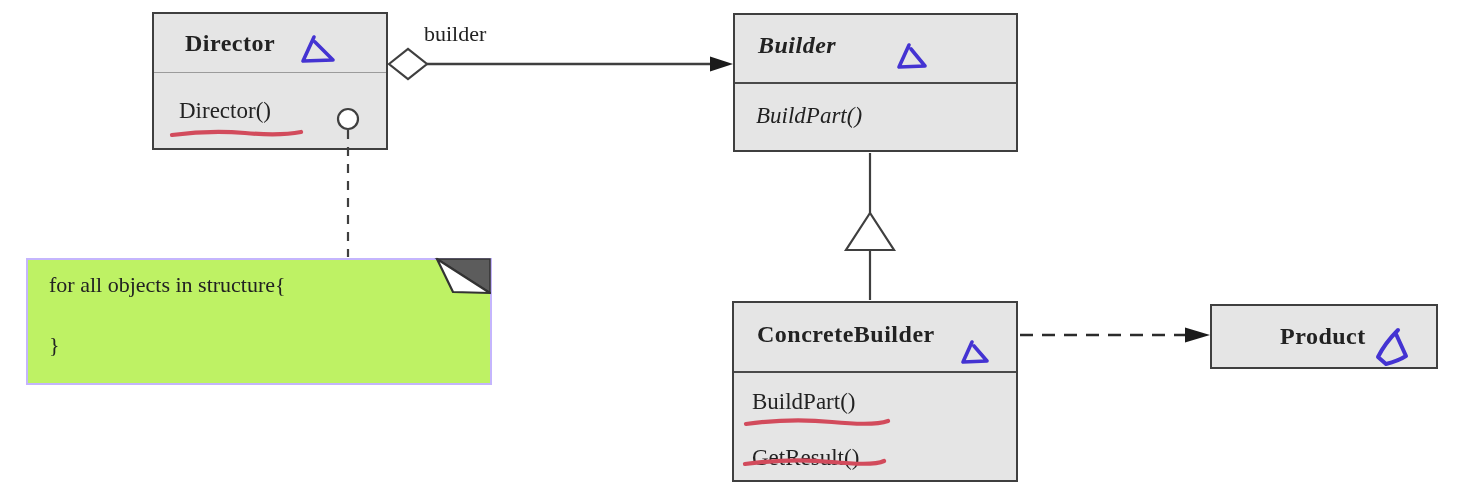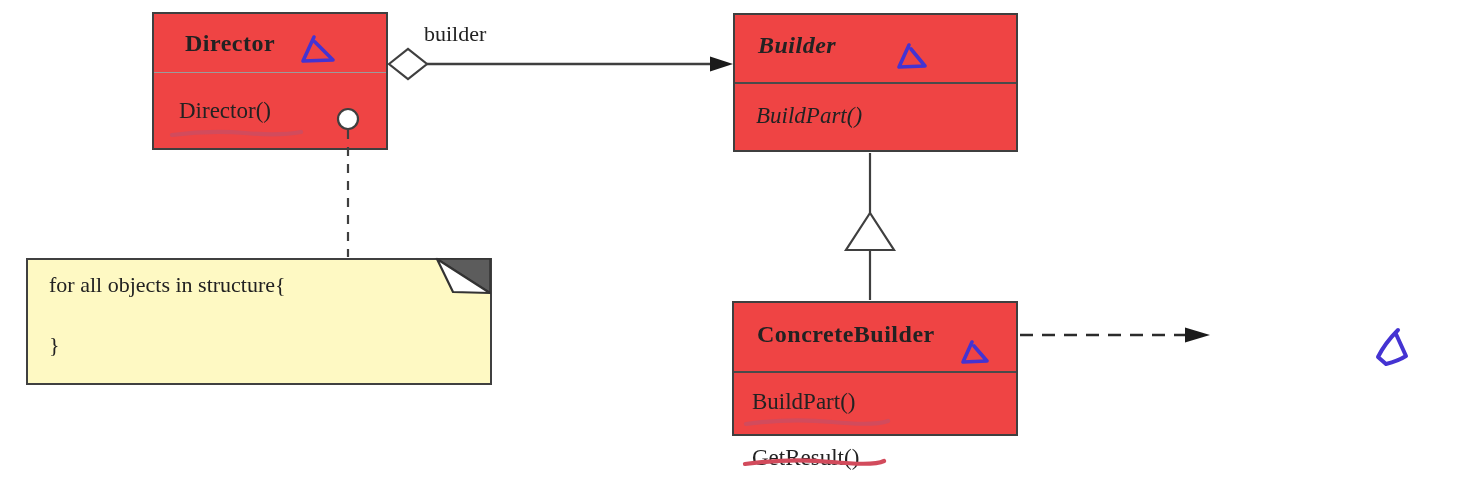--- a/index.html
+++ b/index.html
@@ -9,28 +9,28 @@
   .canvas {
     position: relative;
     width: 1459px; height: 502px;
     background: #ffffff;
     font-family: "Liberation Serif", "DejaVu Serif", serif;
     color: #222222;
     overflow: hidden;
   }
   .cls-box {
     position: absolute;
-    background: #ef4444;
+    background: #e5e5e5;
     border: 2.5px solid #3f3f3f;
     box-sizing: border-box;
   }
   .note-box {
     position: absolute;
-    background: #fef9c3;
-    border: 2px solid #404040;
+    background: #bef264;
+    border: 2px solid #c4b5fd;
     box-sizing: border-box;
   }
   .sep {
     position: absolute; left: 0; right: 0;
     border-top: 2px solid #4a4a4a;
   }
   .sep.light { border-top: 1.5px solid #9b9b9b; }
   .txt { position: absolute; white-space: nowrap; line-height: 1; }
   .title   { font-weight: bold; font-size: 24px; letter-spacing: 0.5px; }
   .method  { font-size: 23px; }
@@ -52,27 +52,30 @@
     <div class="sep light" style="top:58px;"></div>
     <span class="txt method" style="left:25px; top:85px;">Director()</span>
   </div>
 
   <div class="cls-box" style="left:733px; top:13px; width:285px; height:139px;">
     <span class="txt title it" style="left:23px; top:18px;">Builder</span>
     <div class="sep" style="top:67px;"></div>
     <span class="txt method it" style="left:21px; top:89px;">BuildPart()</span>
   </div>
 
-  <div class="cls-box" style="left:732px; top:301px; width:286px; height:135px;">
+  <div class="cls-box" style="left:732px; top:301px; width:286px; height:181px;">
     <span class="txt title" style="left:23px; top:19px;">ConcreteBuilder</span>
     <div class="sep" style="top:68px;"></div>
     <span class="txt method" style="left:18px; top:87px;">BuildPart()</span>
     <span class="txt method" style="left:18px; top:127px;margin-top:16px;">GetResult()</span>
   </div>
 
+  <div class="cls-box" style="left:1210px; top:304px; width:228px; height:65px;">
+    <span class="txt title" style="left:68px; top:18px;">Product</span>
+  </div>
 
   <div class="note-box" style="left:26px; top:258px; width:466px; height:127px;">
     <span class="txt notetxt" style="left:21px; top:14px;">for all objects in structure{</span>
     <span class="txt notetxt" style="left:21px; top:74px;">}</span>
   </div>
 
   <span class="txt label" style="left:424px; top:23px;">builder</span>
 
   <svg class="overlay" width="1459" height="502" viewBox="0 0 1459 502">
 

